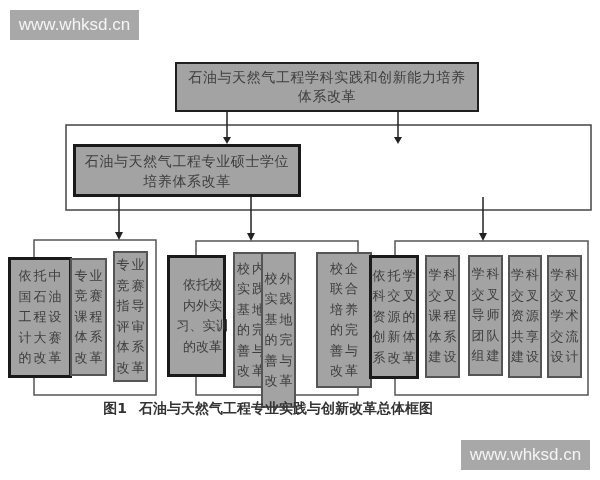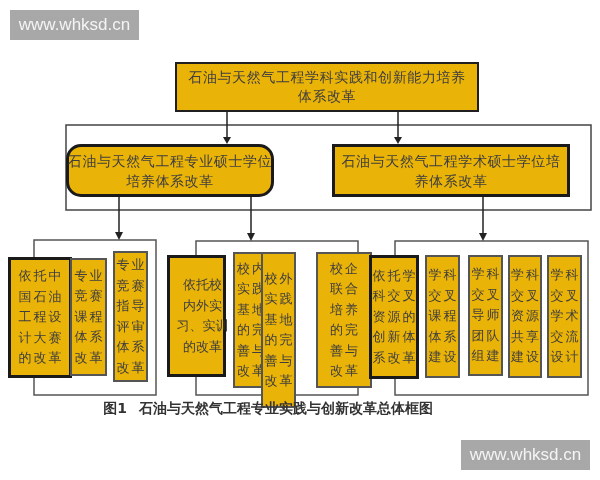--- a/index.html
+++ b/index.html
@@ -7,30 +7,30 @@
   .canvas { position:absolute; left:0; top:0; width:600px; height:480px; }
   svg.lines { position:absolute; left:0; top:0; width:600px; height:480px; z-index:0; }
   .watermark {
     position:absolute; width:129px; height:30px; background:#a8a8a8; color:#f4f4f4;
     font-family:"Liberation Sans", sans-serif; font-size:17px; line-height:30px; text-align:center;
     z-index:3;
   }
   .wm-top { left:10px; top:10px; }
   .wm-bottom { left:461px; top:440px; }
   .box {
-    position:absolute; box-sizing:border-box; background:#eab308; z-index:2;
+    position:absolute; box-sizing:border-box; background:#a3a3a3; z-index:2;
     display:flex; align-items:center; justify-content:center; text-align:center;
     color:#3e3e3e; font-family:"DejaVu Serif", serif;
   }
   .box .txt { white-space:pre; display:block; }
   .root { left:175px; top:62px; width:304px; height:50px; border:2px solid #1f1f1f; }
   .root .txt { font-size:14px; line-height:19px; letter-spacing:0.6px; }
   .lvl2 { top:144px; height:53px; border:3px solid #1a1a1a; }
   .lvl2 .txt { font-size:14px; line-height:20px; letter-spacing:0.6px; }
-  .lvl2-left { left:66px; width:208px;border-radius:15px; }
+  .lvl2-left { left:73px; width:228px; }
   .lvl2-right { left:332px; width:238px; }
   .leaf { border:2px solid #555555; }
   .leaf.hl { border:3px solid #1a1a1a; }
   .leaf .txt { font-size:13px; line-height:20.5px; letter-spacing:2px; padding-left:2px; }
   .leaf.wide .txt { letter-spacing:0; padding-left:12px; }
   .caption {
     position:absolute; left:0; top:400px; width:536px; text-align:center; z-index:2;
     font-family:"DejaVu Sans", sans-serif; font-size:14px; font-weight:bold; color:#333333;
   }
   .caption .fig { margin-right:12px; }
@@ -75,24 +75,20 @@
   <div class="watermark wm-bottom">www.whksd.cn</div>
 
   <div class="box root">
     <span class="txt">石油与天然气工程学科实践和创新能力培养
 体系改革</span>
   </div>
 
   <div class="box lvl2 lvl2-left">
     <span class="txt">石油与天然气工程专业硕士学位
 培养体系改革</span>
-  </div>
-  <div class="box lvl2 lvl2-right">
-    <span class="txt">石油与天然气工程学术硕士学位培
-养体系改革</span>
   </div>
 
   <div class="box leaf hl" style="left:8px;top:257px;width:64px;height:121px;">
     <span class="txt">依托中
 国石油
 工程设
 计大赛
 的改革</span>
   </div>
   <div class="box leaf" style="left:70px;top:258px;width:37px;height:118px;">

